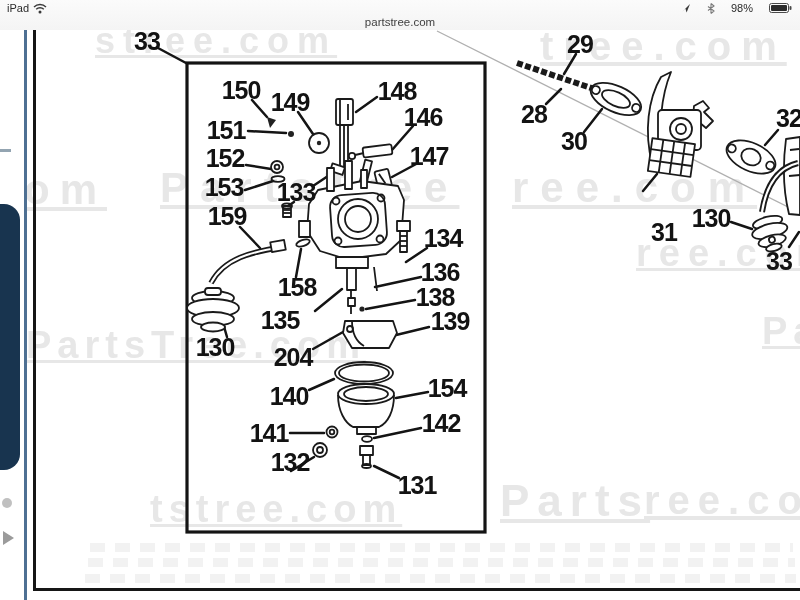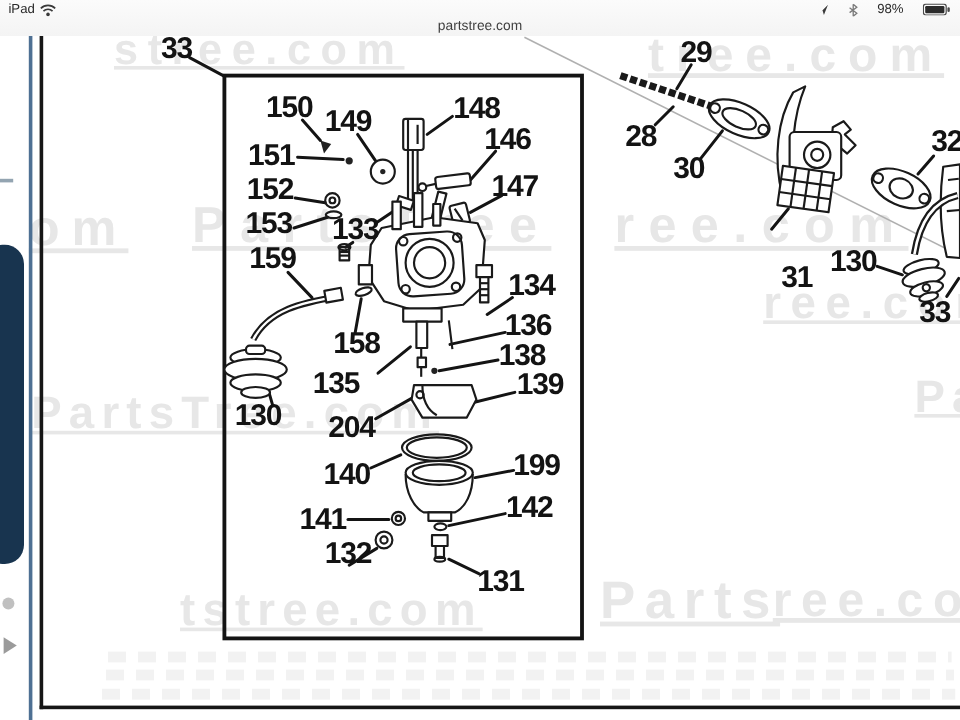--- a/index.html
+++ b/index.html
@@ -257,21 +257,21 @@
         <div class="part-label" style="left: 296px; top: 192px;">133</div>
         <div class="part-label" style="left: 227px; top: 216px;">159</div>
         <div class="part-label" style="left: 443px; top: 238px;">134</div>
         <div class="part-label" style="left: 440px; top: 272px;">136</div>
         <div class="part-label" style="left: 435px; top: 297px;">138</div>
         <div class="part-label" style="left: 450px; top: 321px;">139</div>
         <div class="part-label" style="left: 297px; top: 287px;">158</div>
         <div class="part-label" style="left: 280px; top: 320px;">135</div>
         <div class="part-label" style="left: 293px; top: 357px;">204</div>
         <div class="part-label" style="left: 289px; top: 396px;">140</div>
-        <div class="part-label" style="left: 447px; top: 388px;">199</div>
+        <div class="part-label" style="left: 447px; top: 388px;">154</div>
         <div class="part-label" style="left: 441px; top: 423px;">142</div>
         <div class="part-label" style="left: 269px; top: 433px;">141</div>
         <div class="part-label" style="left: 272px; top: 462px; margin-left: 18px;">132</div>
         <div class="part-label" style="left: 417px; top: 485px;">131</div>
         <div class="part-label" style="left: 215px; top: 347px;">130</div>
         <div class="part-label" style="left: 580px; top: 44px;">29</div>
         <div class="part-label" style="left: 534px; top: 114px;">28</div>
         <div class="part-label" style="left: 574px; top: 141px;">30</div>
         <div class="part-label" style="left: 664px; top: 200px; margin-top: 32px;">31</div>
         <div class="part-label" style="left: 789px; top: 118px;">32</div>

